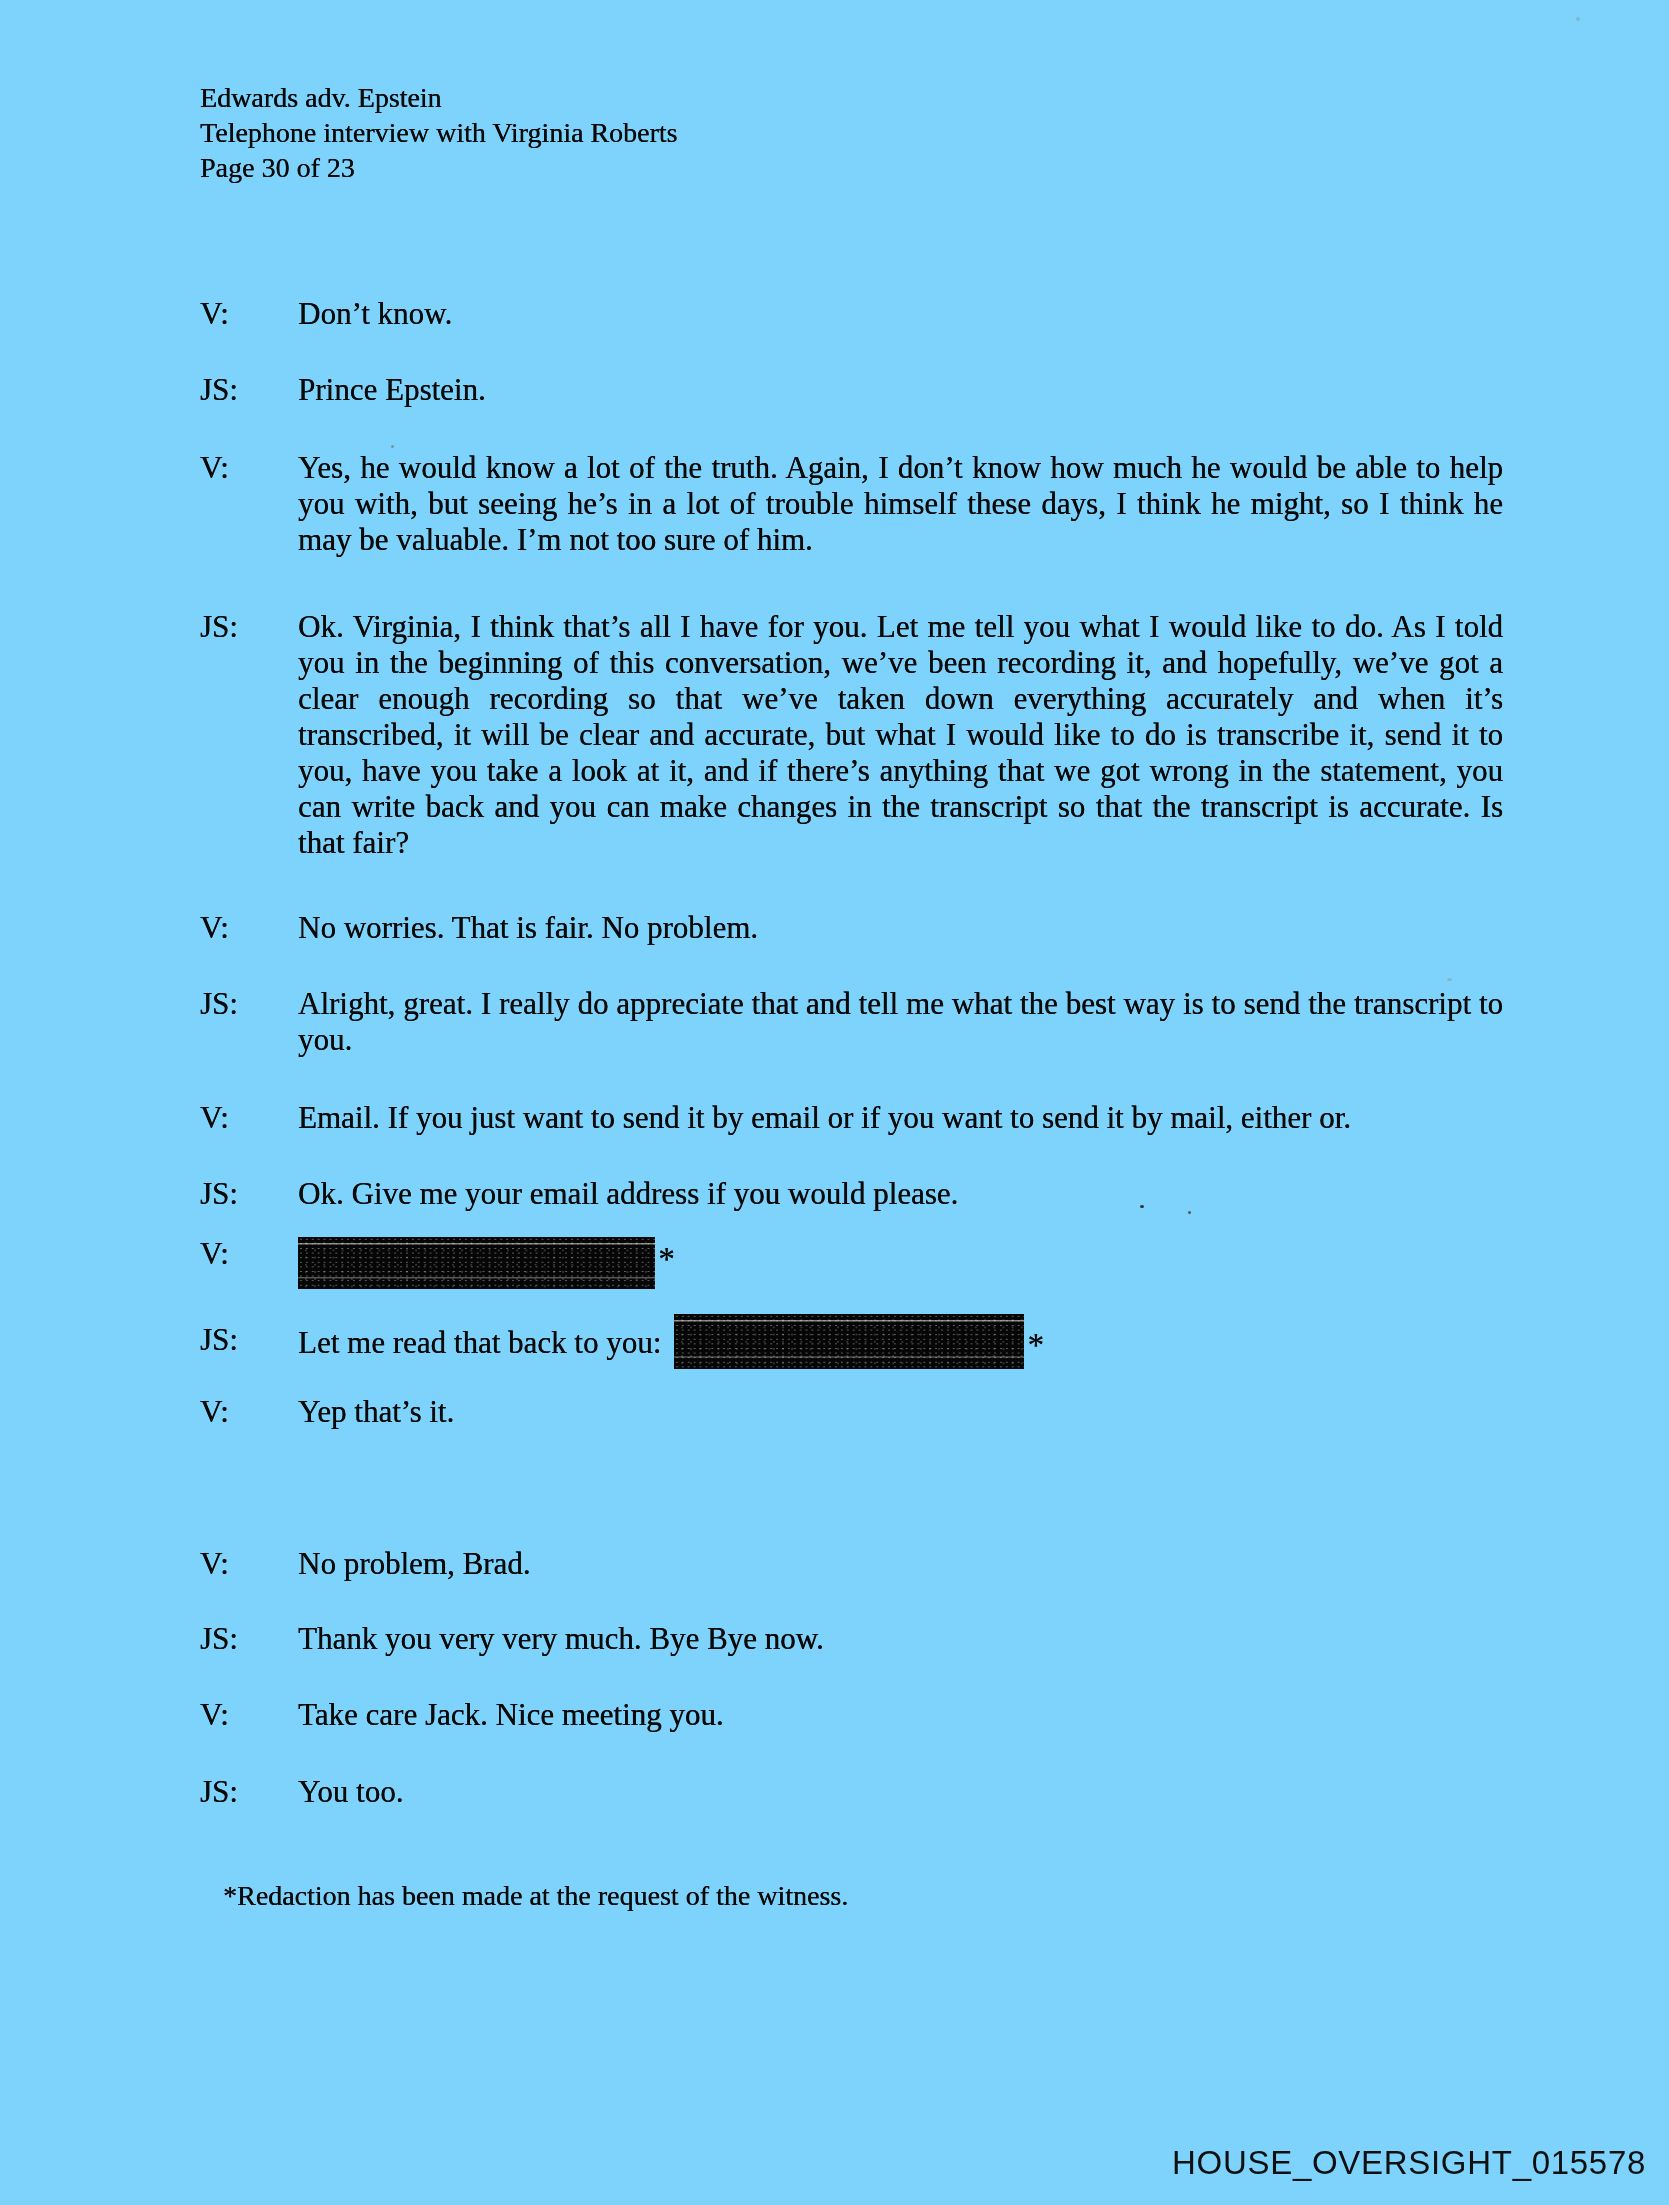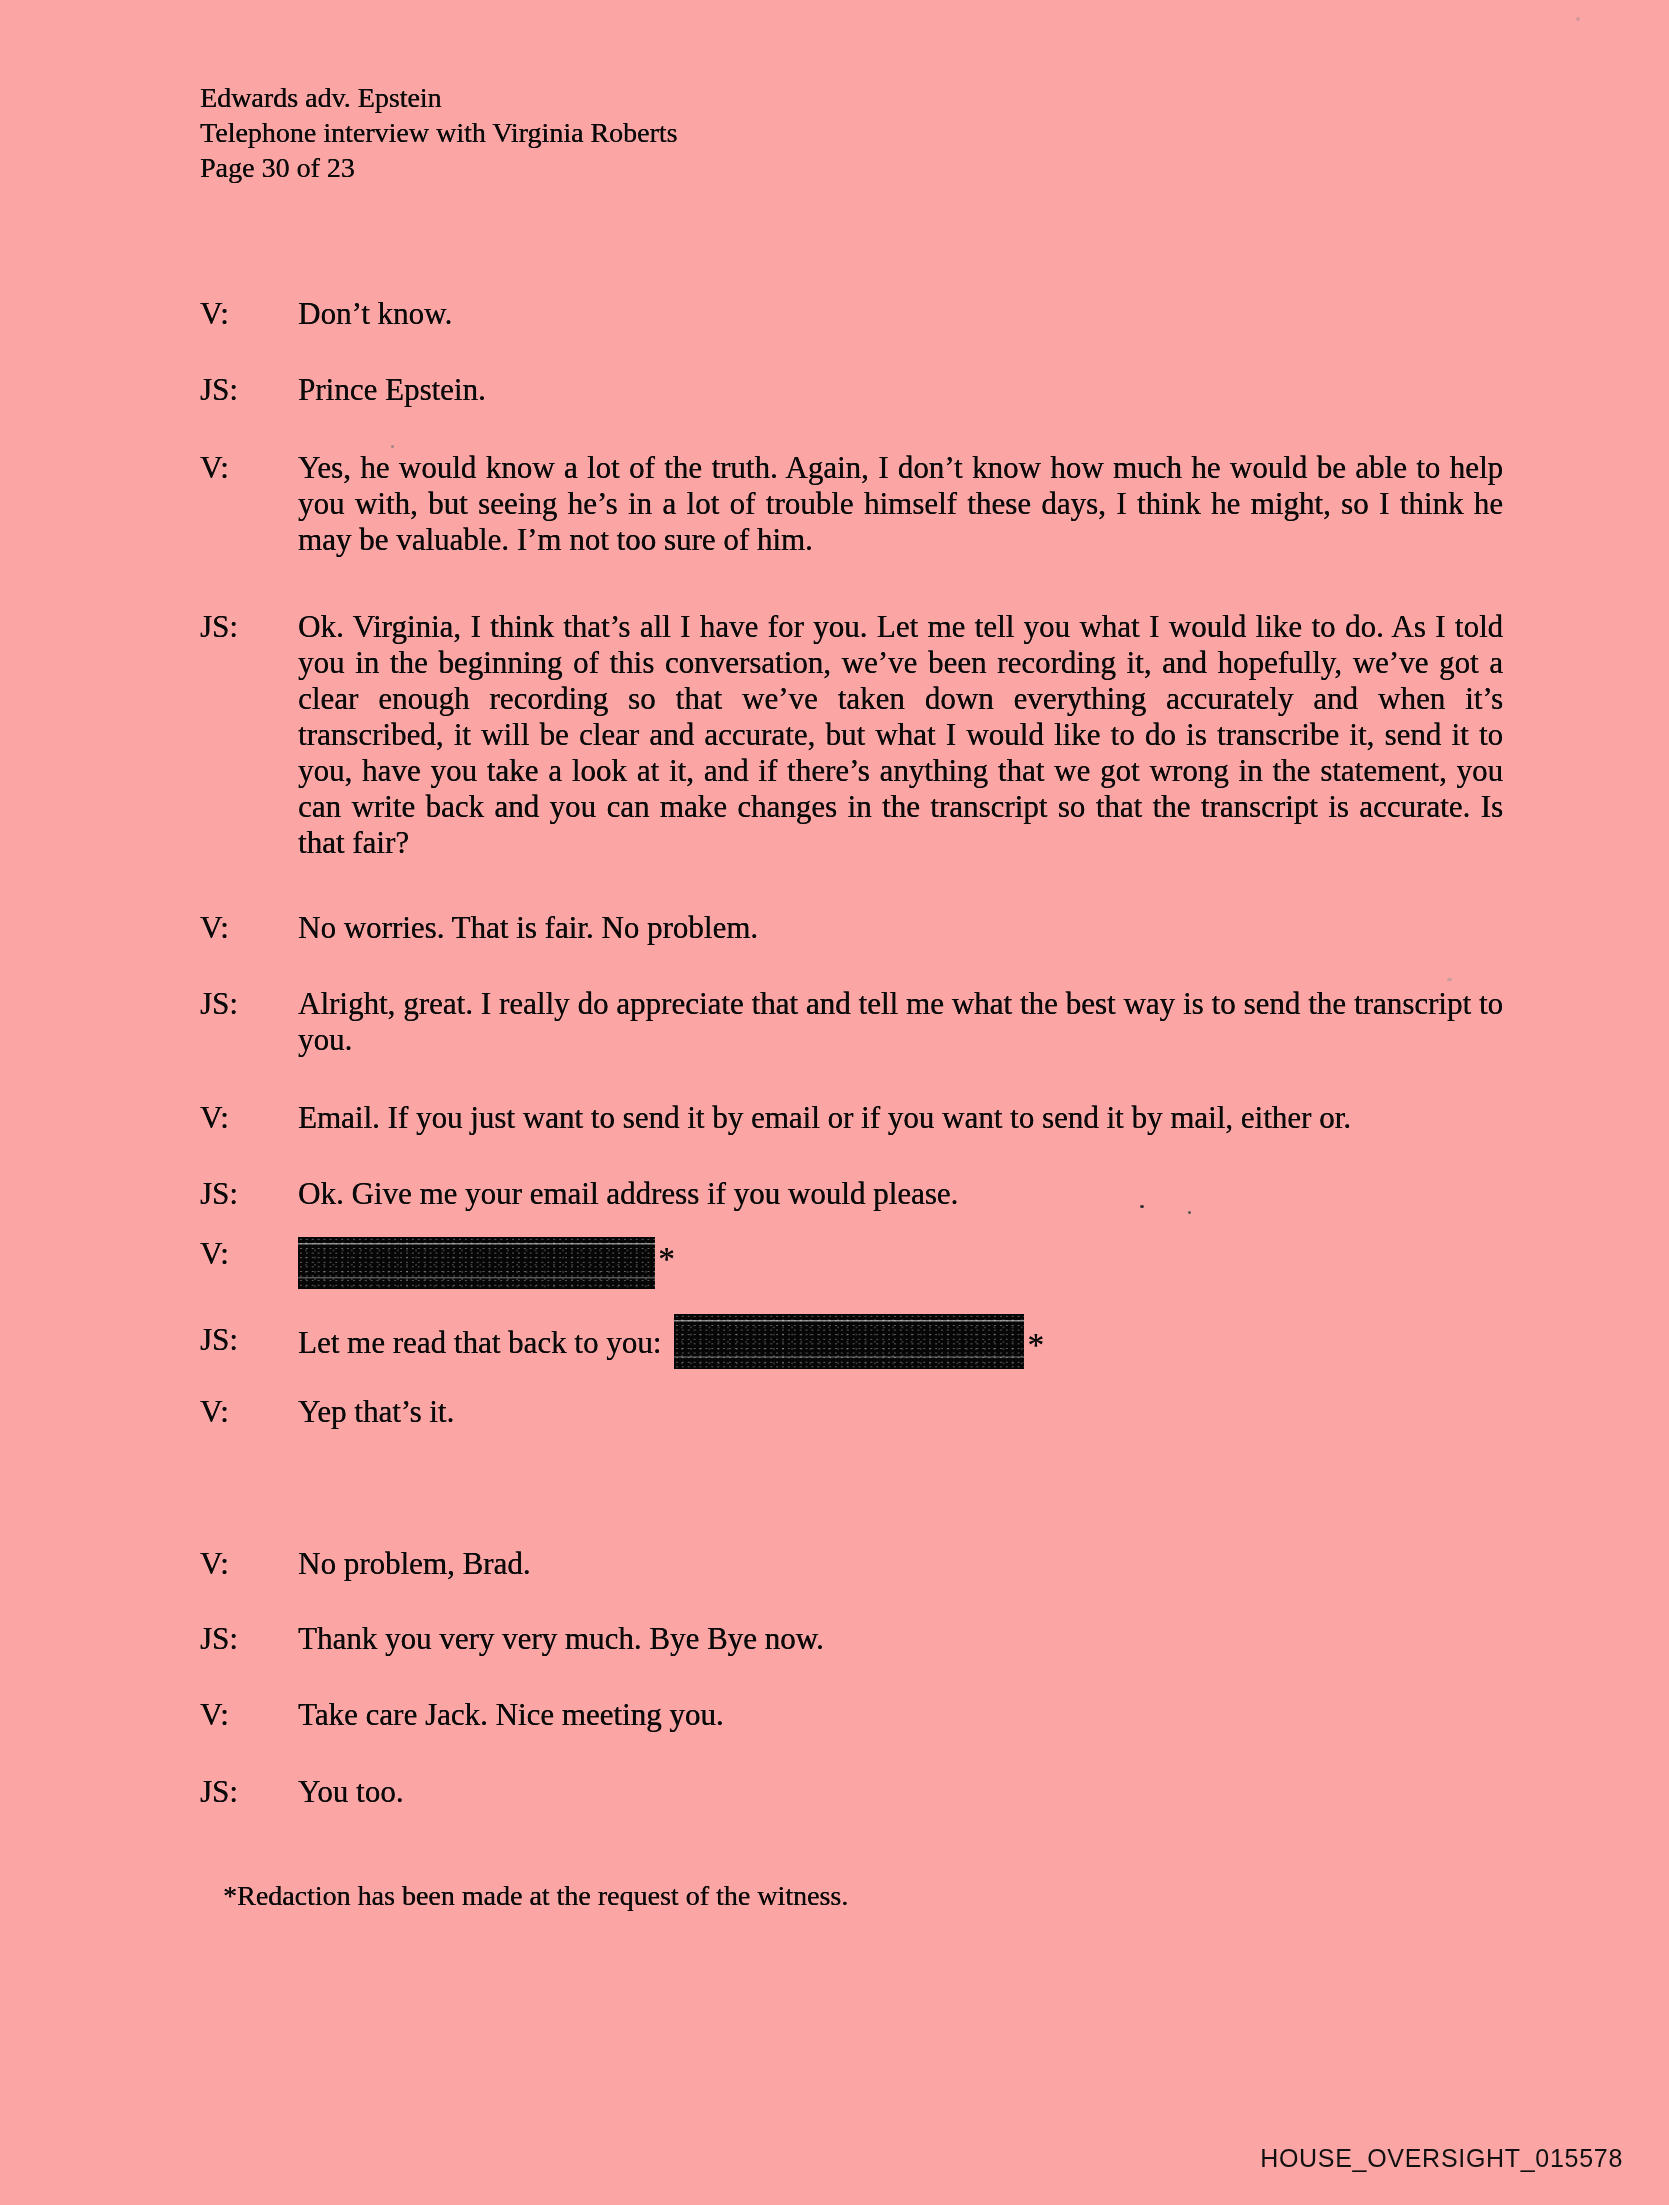--- a/index.html
+++ b/index.html
@@ -1,19 +1,19 @@
 <!DOCTYPE html>
 <html style="font-size:10.5px"><head>
 <meta charset="utf-8">
 <style>
   html,body{margin:0;padding:0;background:#e8e8e8;}
   .page{
     position:relative;
     width:1669px;height:2205px;
-    background:#fca5a5;
+    background:#7dd3fc;
     font-family:"Liberation Serif","DejaVu Serif",serif;
     color:#0a0a0a;
     overflow:hidden;
     text-shadow:0.3px 0 0 currentColor; 
   }
   .header{
     position:absolute;left:200px;top:80px;
     font-size:28px;line-height:35px;
   }
   .dialogue{position:absolute;left:0;top:0;width:100%;height:100%;}
@@ -56,23 +56,23 @@
   .star{
     display:inline-block;vertical-align:top;
     font-size:33px;line-height:1;margin-left:3.3px;
     transform:translateY(6.5px);
   }
   .footnote{
     position:absolute;left:200px;top:1879px;
     font-size:28px;line-height:34px;margin-left:23px;
   }
   .stamp{
-    position:absolute;right:46px;top:2144px;
+    position:absolute;right:23px;top:2144px;
     font-family:"Liberation Sans","DejaVu Sans",sans-serif;
-    font-size:25px;color:#101010;letter-spacing:0.7px;
+    font-size:33px;color:#101010;letter-spacing:0.7px;
     text-shadow:none;
   }
   .dot{position:absolute;border-radius:50%;background:#444;}
   .dot-a{left:1140px;top:1205px;width:3.9px;height:3.3px;background:#333;}
   .dot-b{left:1188px;top:1211px;width:3.3px;height:3.3px;background:#555;}
   .dot-c{left:1447px;top:978px;width:5.2px;height:3.3px;background:#999;opacity:.6;}
   .dot-d{left:391px;top:445px;width:3.3px;height:3.3px;background:#777;opacity:.7;}
   .dot-e{left:1576px;top:17px;width:3.9px;height:3.9px;background:#888;opacity:.35;}
 </style>
 </head>

